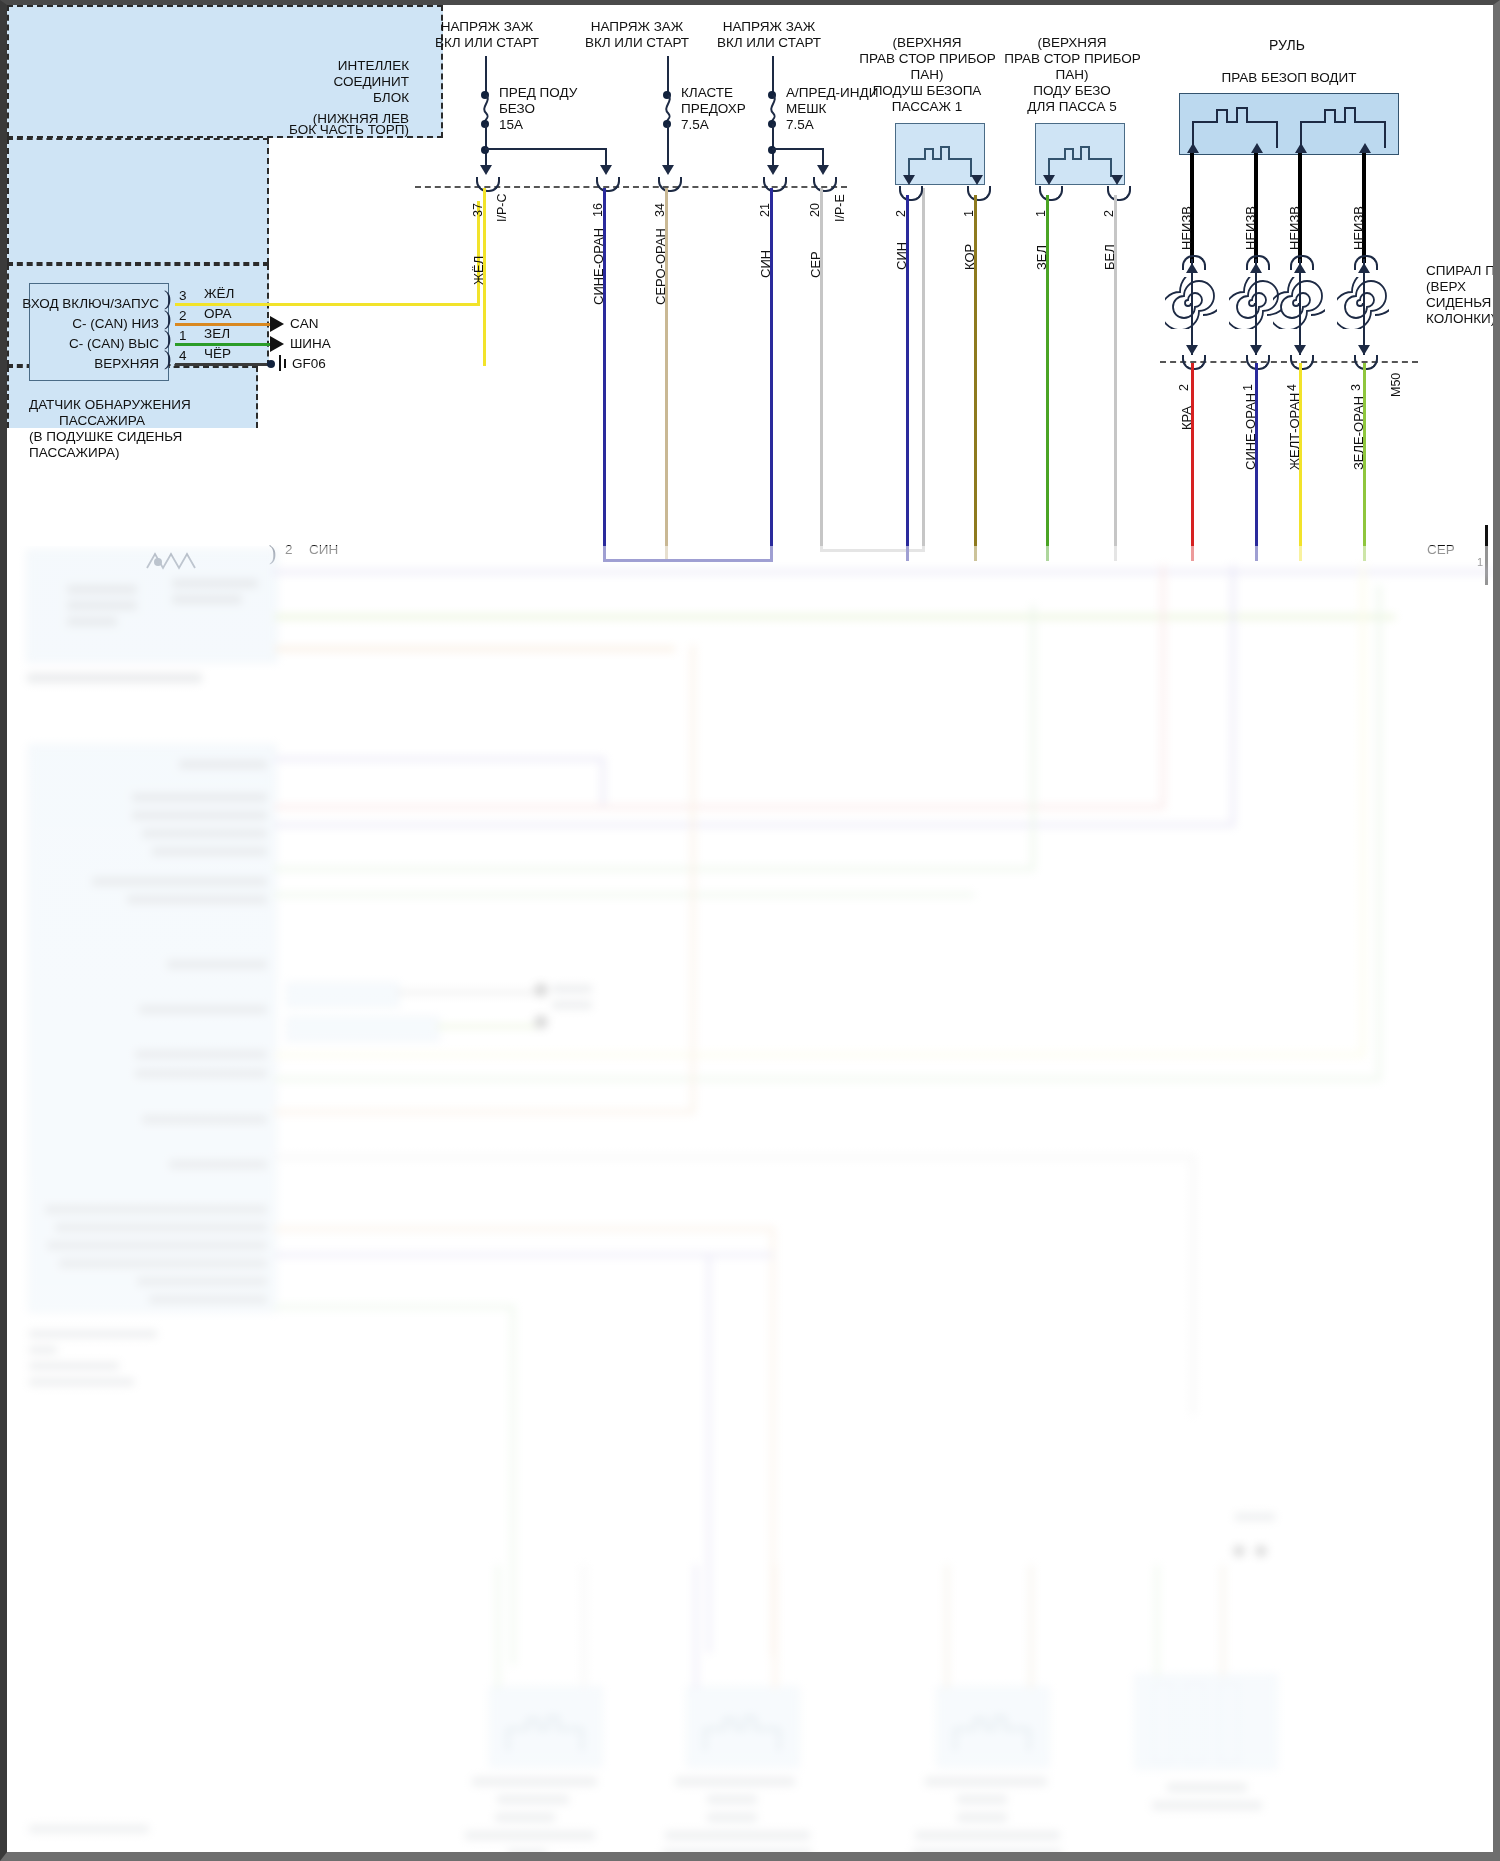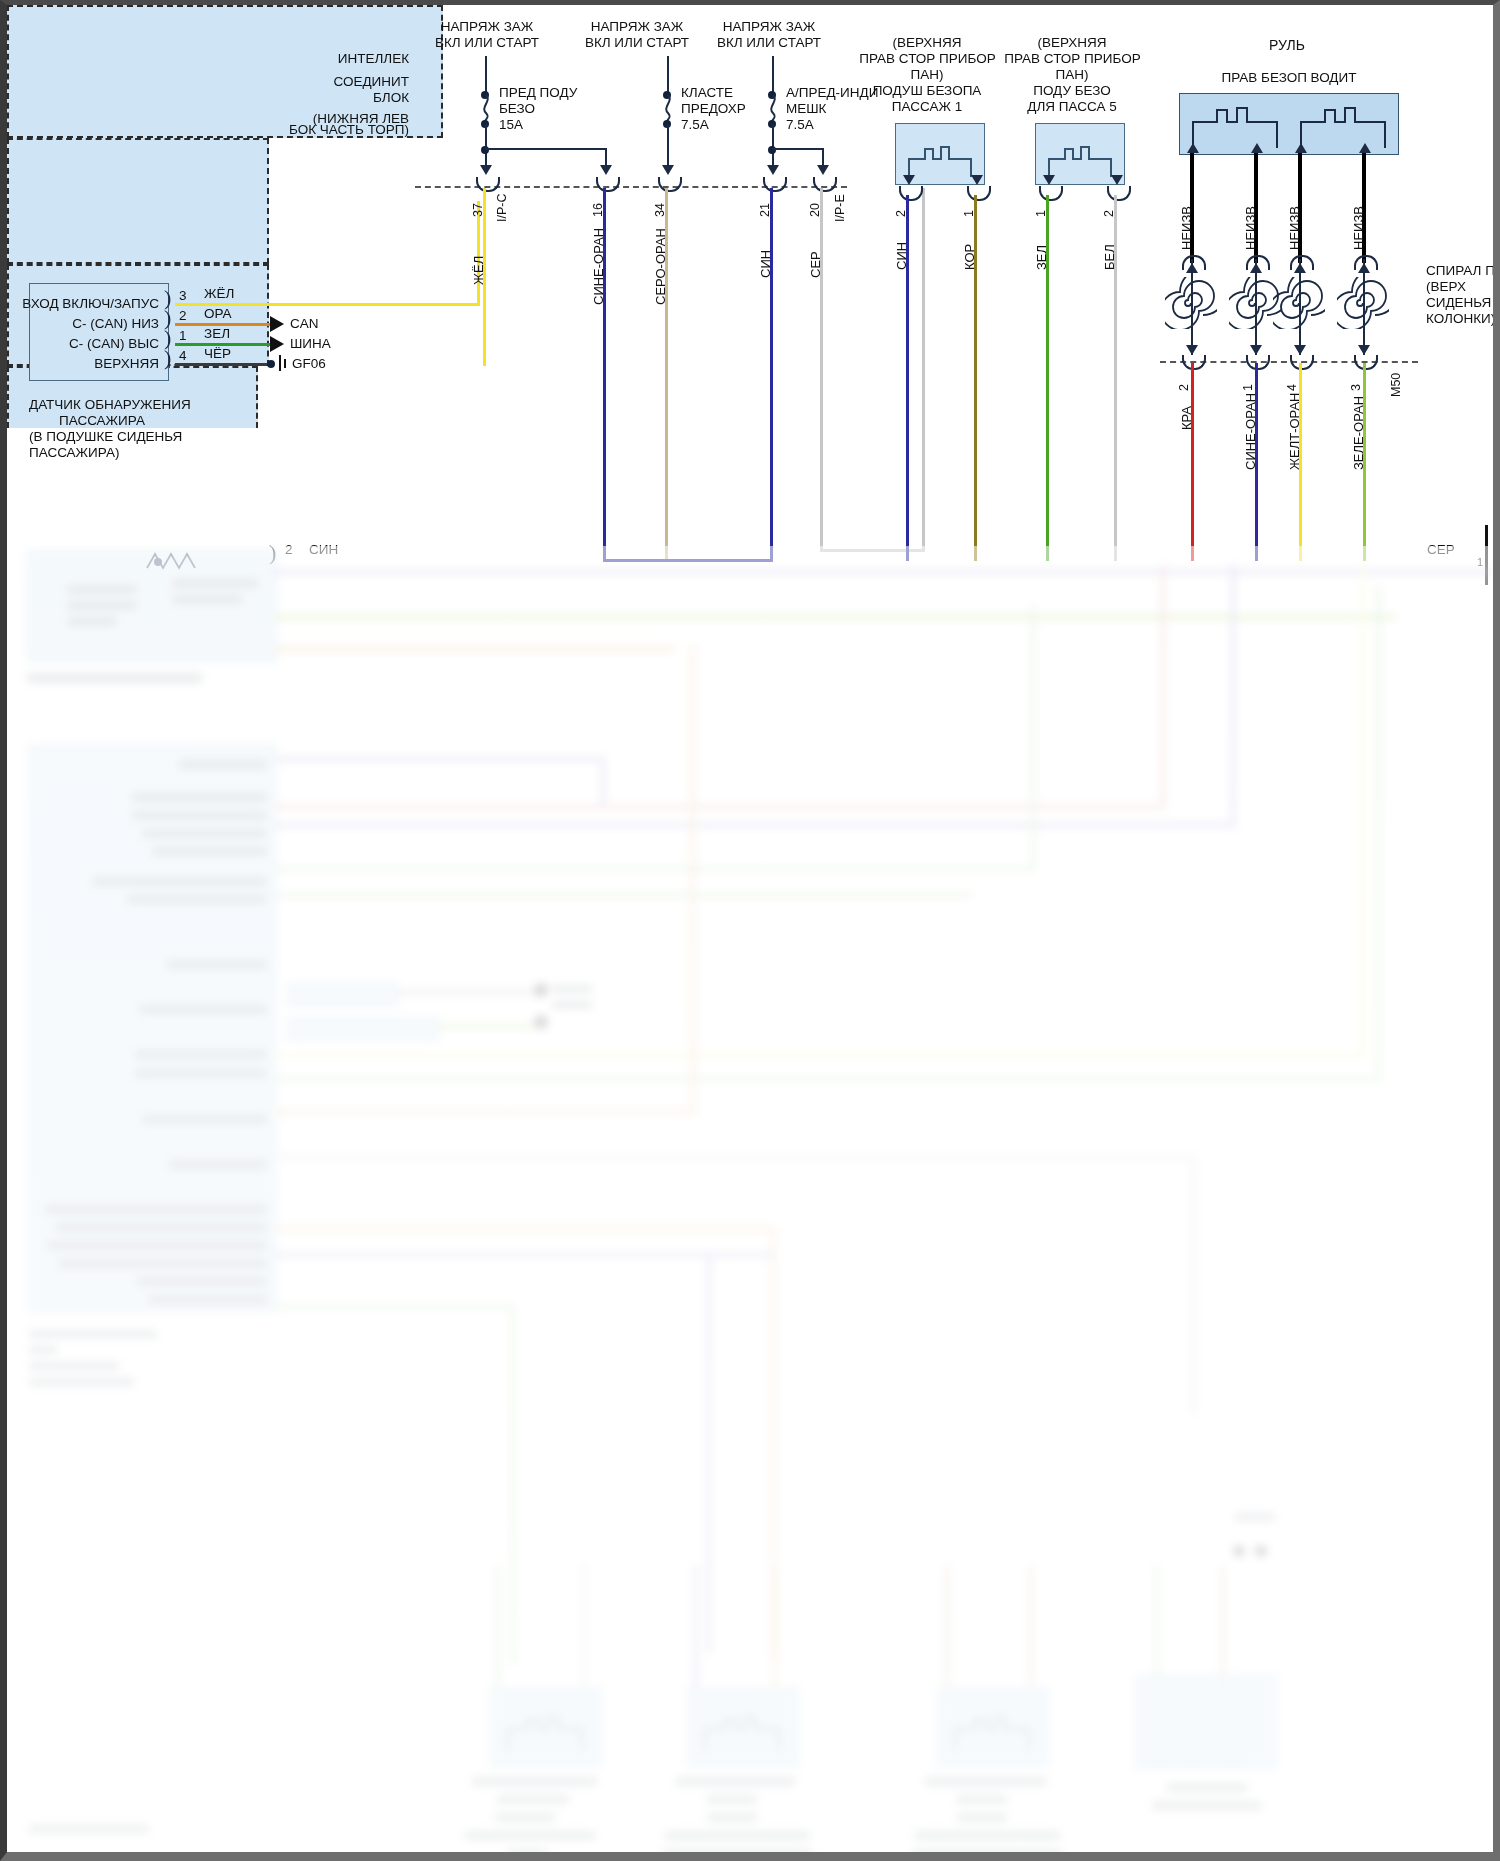--- a/index.html
+++ b/index.html
@@ -100,21 +100,21 @@
     <div style="position:absolute;left:277px;top:354px;width:2px;height:9px;background:#111;"></div>
     <div class="lbl" style="left:285px;top:351px;">GF06</div>
 
     <div class="lbl" style="left:22px;top:392px;">ДАТЧИК ОБНАРУЖЕНИЯ</div>
     <div class="lbl" style="left:22px;top:408px;margin-left:30px;">ПАССАЖИРА</div>
     <div class="lbl" style="left:22px;top:424px;">(В ПОДУШКЕ СИДЕНЬЯ</div>
     <div class="lbl" style="left:22px;top:440px;text-align:center;">ПАССАЖИРА)</div>
 
     <div class="dash" style="left:408px;top:51px;width:432px;height:129px;"></div>
 
-    <div class="lbl r" style="left:250px;top:46px;width:152px;">ИНТЕЛЛЕК</div>
+    <div class="lbl r" style="left:250px;top:53px;width:152px;">ИНТЕЛЛЕК</div>
     <div class="lbl r" style="left:250px;top:69px;width:152px;">СОЕДИНИТ</div>
     <div class="lbl r" style="left:250px;top:85px;width:152px;">БЛОК</div>
     <div class="lbl r" style="left:250px;top:106px;width:152px;">(НИЖНЯЯ ЛЕВ</div>
     <div class="lbl r" style="left:250px;top:117px;width:152px;">БОК ЧАСТЬ ТОРП)</div>
 
     <div class="lbl c" style="left:410px;top:14px;width:140px;">НАПРЯЖ ЗАЖ</div>
     <div class="lbl c" style="left:410px;top:30px;width:140px;">ВКЛ ИЛИ СТАРТ</div>
     <div class="lbl c" style="left:560px;top:14px;width:140px;">НАПРЯЖ ЗАЖ</div>
     <div class="lbl c" style="left:560px;top:30px;width:140px;">ВКЛ ИЛИ СТАРТ</div>
     <div class="lbl c" style="left:692px;top:14px;width:140px;">НАПРЯЖ ЗАЖ</div>

